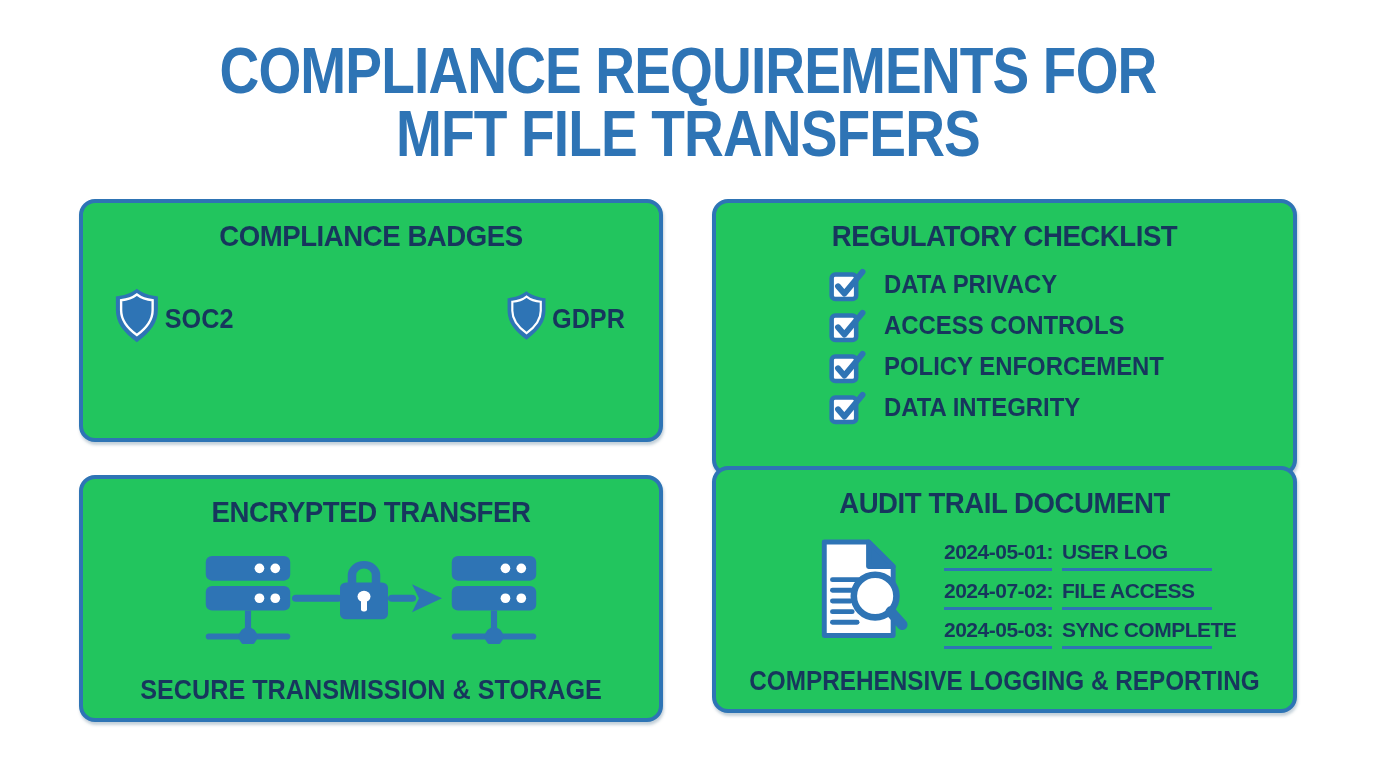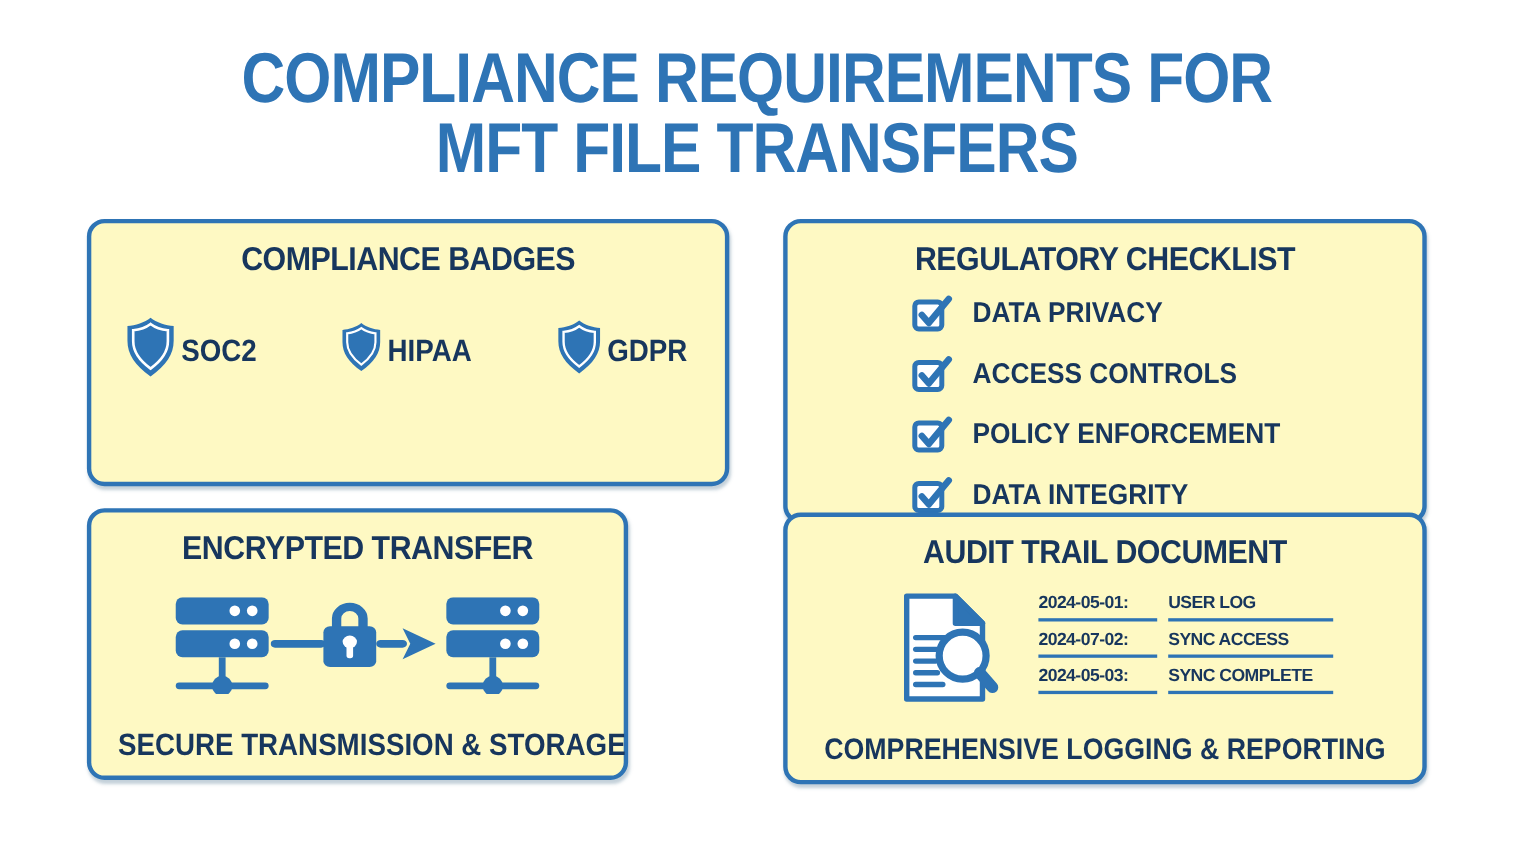--- a/index.html
+++ b/index.html
@@ -16,27 +16,27 @@
     margin:0;text-align:center;
     color:#2e74b5;font-weight:bold;font-size:64px;line-height:63px;
     letter-spacing:-1px;
     transform:scaleX(0.86);transform-origin:center top;
     white-space:nowrap;
   }
   .page-title span{display:block;}
 
   
   .panel{
-    position:absolute;box-sizing:border-box;background:#fef9c3;
+    position:absolute;box-sizing:border-box;background:#22c55e;
     border:4px solid #2e74b5;border-radius:16px;
     box-shadow:1px 3px 3px rgba(84,119,146,0.35);
   }
   .panel-badges   {left:79px; top:199px;width:584px;height:243px;}
   .panel-checklist{left:712px;top:199px;width:585px;height:277px;}
-  .panel-transfer {left:79px; top:462px;width:492px;height:247px;}
+  .panel-transfer {left:79px; top:475px;width:584px;height:247px;}
   .panel-audit    {left:712px;top:466px;width:585px;height:247px;}
 
   .panel h2{
     margin:16px 0 0 0;text-align:center;
     font-size:30px;font-weight:bold;color:#17365d;
     letter-spacing:-0.5px;
     transform:scaleX(0.92);transform-origin:center;
     white-space:nowrap;
   }
 
@@ -47,21 +47,21 @@
   }
   .badge{display:flex;flex-direction:row;align-items:center;width:124px;}
   .badge svg{display:block;}
   .badge-label{
     margin-top:7px;font-size:28px;font-weight:bold;color:#17365d;
     transform:scaleX(0.9);transform-origin:center;white-space:nowrap;
   }
 
   
   .check-items{
-    margin:13px 0 0 112px;display:flex;flex-direction:column;gap:18px;
+    margin:13px 0 0 112px;display:flex;flex-direction:column;gap:4px;
     list-style:none;padding:0;
   }
   .check-item{display:flex;align-items:center;gap:16px;}
   .check-item svg{display:block;flex:0 0 auto;}
   .check-label{
     font-size:26px;font-weight:bold;color:#17365d;white-space:nowrap;
     transform:scaleX(0.92);transform-origin:left center;
   }
 
   
@@ -78,21 +78,21 @@
 
   
   .audit-body{display:flex;align-items:flex-start;margin:17px 0 0 100px;gap:36px;}
   .audit-body svg{display:block;flex:0 0 auto;}
   .log-rows{margin-top:3px;}
   .log-row{
     display:grid;grid-template-columns:108px 150px;column-gap:10px;
     margin-bottom:8px;
   }
   .log-date,.log-event{
-    font-size:16px;font-weight:bold;color:#17365d;
+    font-size:21px;font-weight:bold;color:#17365d;
     letter-spacing:-0.5px;white-space:nowrap;
     padding-bottom:4px;border-bottom:3px solid #2e74b5;
   }
   .panel-audit .panel-caption{font-size:27px;}
 </style>
 </head>
 <body>
 
 <h1 class="page-title">
   <span>COMPLIANCE REQUIREMENTS FOR</span>
@@ -101,27 +101,20 @@
 
 <section class="panel panel-badges">
   <h2>COMPLIANCE BADGES</h2>
   <div class="badges-row">
     <div class="badge">
       <svg width="86" height="101" viewBox="0 0 100 118">
         <path fill="#2e74b5" d="M50 3 C61 12 79 18 94 19 L94 47 C94 73 80 93 50 115 C20 93 6 73 6 47 L6 19 C21 18 39 12 50 3 Z"></path>
         <path fill="none" stroke="#ffffff" stroke-width="5" d="M50 15 C59 22 72 26 83 27 L83 48 C83 68 72 84 50 100 C28 84 17 68 17 48 L17 27 C28 26 41 22 50 15 Z"></path>
       </svg>
       <div class="badge-label">SOC2</div>
-    </div>
-    <div class="badge">
-      <svg width="86" height="101" viewBox="0 0 100 118">
-        <path fill="#2e74b5" d="M50 3 C61 12 79 18 94 19 L94 47 C94 73 80 93 50 115 C20 93 6 73 6 47 L6 19 C21 18 39 12 50 3 Z"></path>
-        <path fill="none" stroke="#ffffff" stroke-width="5" d="M50 15 C59 22 72 26 83 27 L83 48 C83 68 72 84 50 100 C28 84 17 68 17 48 L17 27 C28 26 41 22 50 15 Z"></path>
-      </svg>
-      <div class="badge-label">HIPAA</div>
     </div>
     <div class="badge">
       <svg width="86" height="101" viewBox="0 0 100 118">
         <path fill="#2e74b5" d="M50 3 C61 12 79 18 94 19 L94 47 C94 73 80 93 50 115 C20 93 6 73 6 47 L6 19 C21 18 39 12 50 3 Z"></path>
         <path fill="none" stroke="#ffffff" stroke-width="5" d="M50 15 C59 22 72 26 83 27 L83 48 C83 68 72 84 50 100 C28 84 17 68 17 48 L17 27 C28 26 41 22 50 15 Z"></path>
       </svg>
       <div class="badge-label">GDPR</div>
     </div>
   </div>
 </section>
@@ -214,21 +207,21 @@
       <circle cx="72" cy="72" r="26" fill="#ffffff" stroke="#2e74b5" stroke-width="8"></circle>
       <line x1="91" y1="91" x2="105" y2="107" stroke="#2e74b5" stroke-width="13" stroke-linecap="round"></line>
     </svg>
     <div class="log-rows">
       <div class="log-row">
         <span class="log-date">2024-05-01:</span>
         <span class="log-event">USER LOG</span>
       </div>
       <div class="log-row">
         <span class="log-date">2024-07-02:</span>
-        <span class="log-event">SYNC ACCESS</span>
+        <span class="log-event">FILE ACCESS</span>
       </div>
       <div class="log-row">
         <span class="log-date">2024-05-03:</span>
         <span class="log-event">SYNC COMPLETE</span>
       </div>
     </div>
   </div>
   <div class="panel-caption">COMPREHENSIVE LOGGING &amp; REPORTING</div>
 </section>
 

